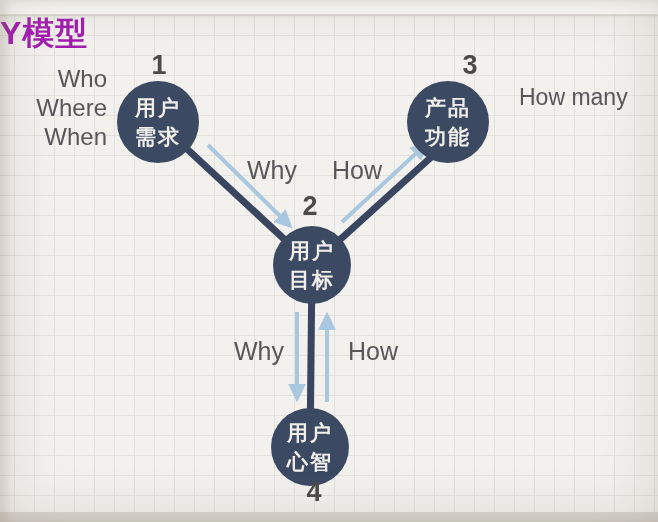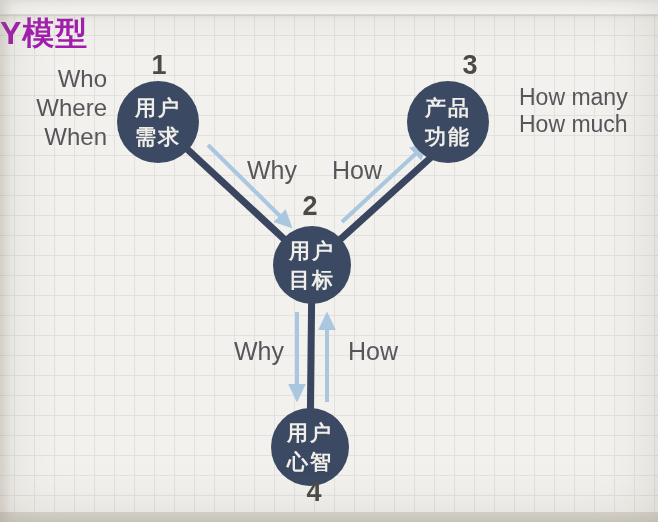--- a/index.html
+++ b/index.html
@@ -123,16 +123,15 @@
 <div class="edge-label lbl-why-lower">Why</div>
 <div class="edge-label lbl-how-lower">How</div>
 
 <div class="side-note note-left">
   <div>Who</div>
   <div>Where</div>
   <div>When</div>
 </div>
 <div class="side-note note-right">
   <div>How many</div>
-  <div>How much</div>
 </div>
 
 <div class="vignette"></div>
 
 </body></html>

